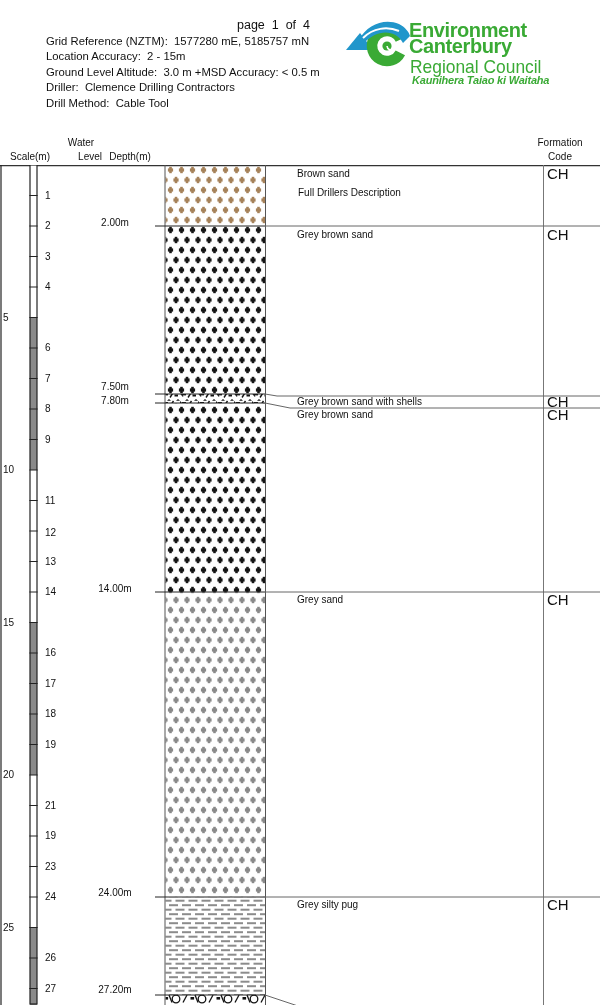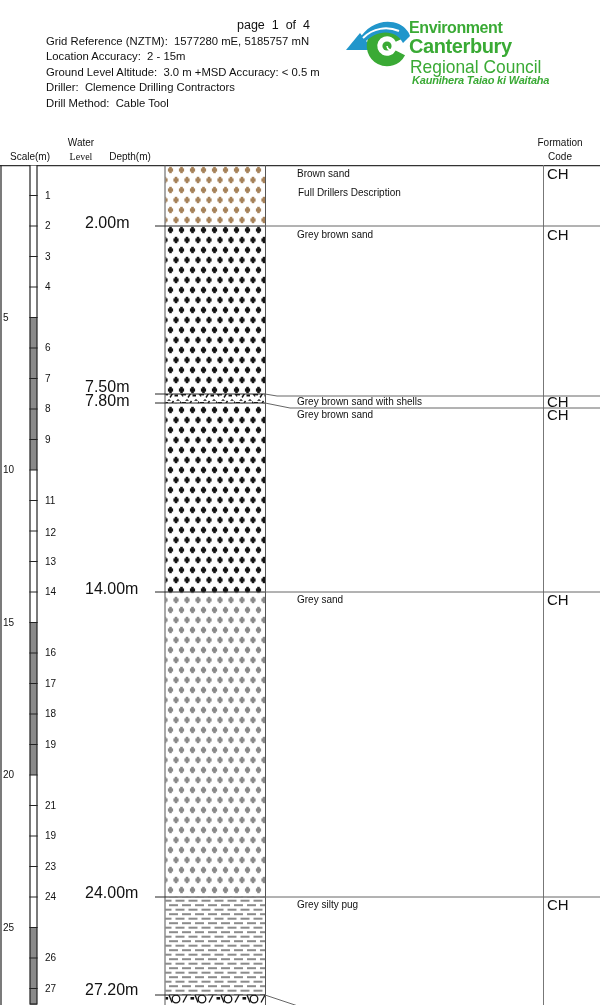--- a/index.html
+++ b/index.html
@@ -6,36 +6,36 @@
   #page{position:relative;width:600px;height:1005px;background:#fff;overflow:hidden;
         font-family:"Liberation Sans","DejaVu Sans",sans-serif;color:#111;}
   .abs{position:absolute;}
   .pre{white-space:pre;padding-left:11px;}
   #title{left:28px;top:15px;font-size:15.5px;font-weight:bold;}
   #pagelbl{left:226px;top:18px;font-size:12.5px;}
   .info{left:35px;font-size:11.3px;}
   
   #logo{left:345px;top:12px;width:255px;height:80px;}
   .logo-green{color:#3aaa35;}
-  #logo-line1{left:64px;top:7px;font-size:16px;font-weight:bold;letter-spacing:-0.4px;}
+  #logo-line1{left:64px;top:7px;font-size:20px;font-weight:bold;letter-spacing:-0.4px;}
   #logo-line2{left:64px;top:23px;font-size:20px;font-weight:bold;letter-spacing:-0.4px;}
   #logo-line3{left:65px;top:44px;font-size:18.5px;font-weight:500;transform:scaleX(.94);transform-origin:left;}
   #logo-line4{left:67px;top:62px;font-size:11px;font-weight:bold;font-style:italic;letter-spacing:-0.2px;}
   
   .colhdr{font-size:10px;}
   #hdr-scale{left:10px;top:151px;width:40px;text-align:center;}
   #hdr-water1{left:60px;top:137px;width:42px;text-align:center;}
-  #hdr-water2{left:60px;top:151px;width:42px;text-align:center;font-family:Liberation Serif, serif;}
+  #hdr-water2{left:60px;top:151px;width:42px;text-align:right;}
   #hdr-depth{left:104px;top:151px;width:52px;text-align:center;}
   #hdr-desc{left:298px;top:151px;margin-top:36px;}
   #hdr-form1{left:528px;top:137px;width:64px;text-align:center;}
   #hdr-form2{left:528px;top:151px;width:64px;text-align:center;}
   
   .scale-num{position:absolute;font-size:10px;line-height:12px;}
-  .depthlbl{position:absolute;width:60px;text-align:left;font-size:16px;line-height:11px;}
+  .depthlbl{position:absolute;width:60px;text-align:center;font-size:10px;line-height:11px;}
   .desc{position:absolute;left:297px;font-size:10px;line-height:11px;}
   .code{position:absolute;left:547px;font-size:15px;line-height:11px;}
 </style>
 </head>
 <body>
 
 <div id="page">
 
   <div class="abs pre" id="pagelbl">page  1  of  4</div>
   <div class="abs pre info" style="top:35px">Grid Reference (NZTM):  1577280 mE, 5185757 mN</div>

